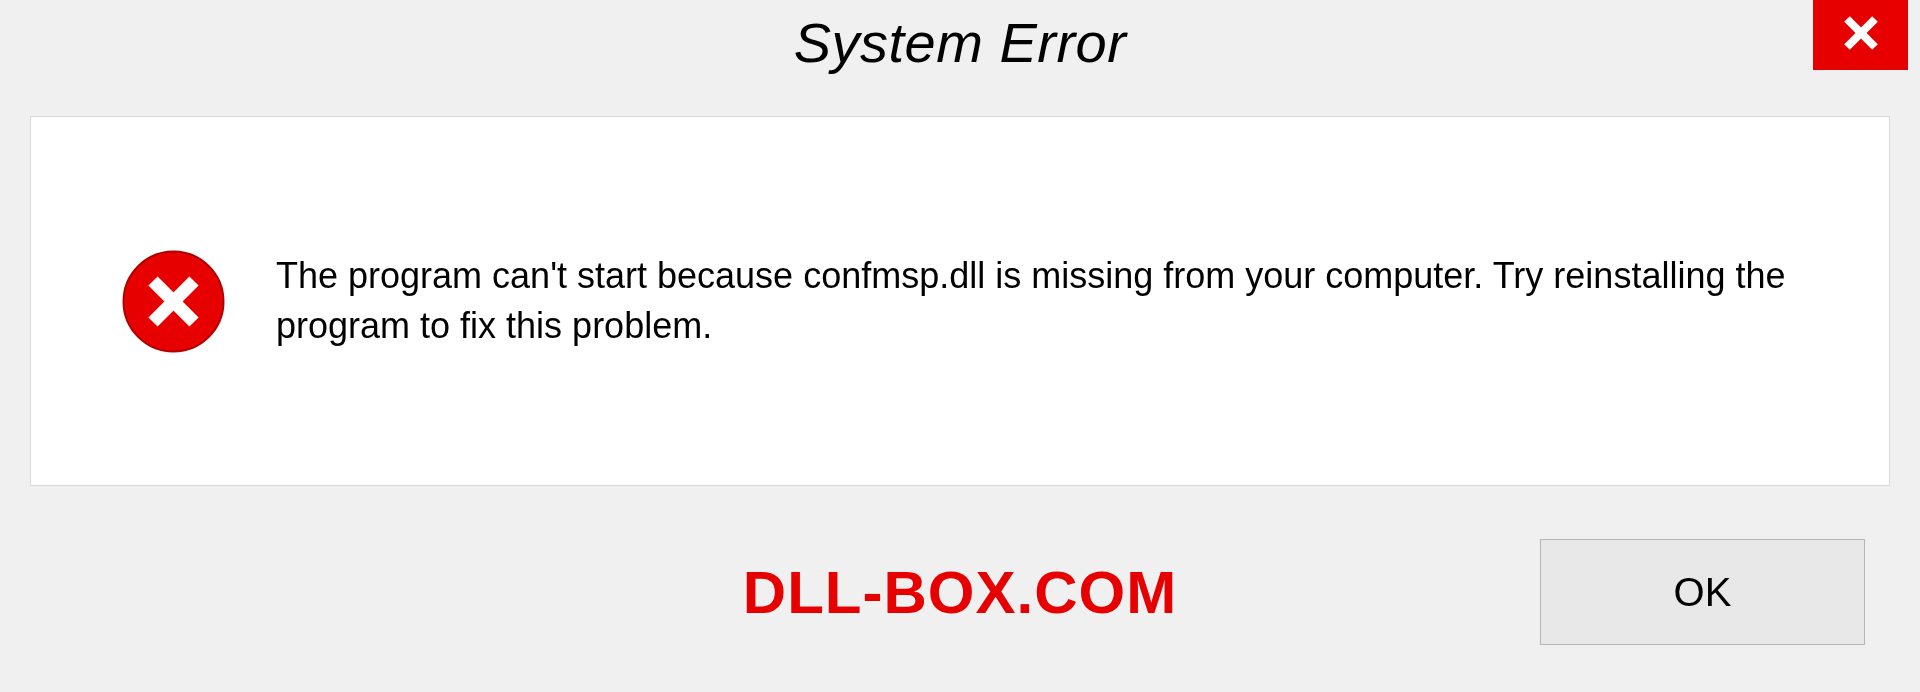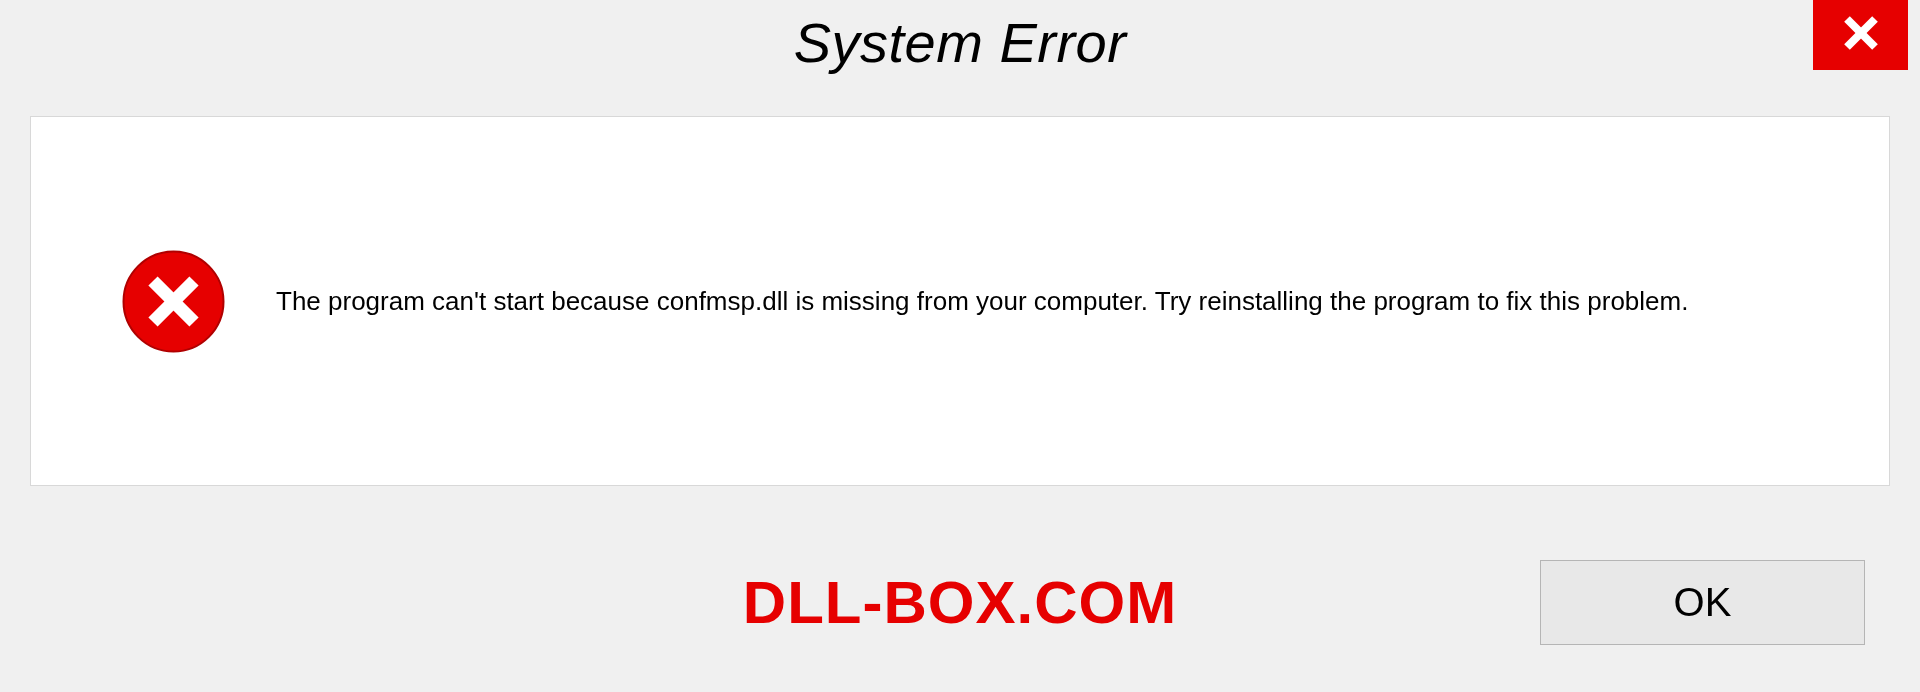--- a/index.html
+++ b/index.html
@@ -76,21 +76,21 @@
       margin-right: 50px;
     }
     
     .error-icon svg {
       width: 105px;
       height: 105px;
       display: block;
     }
     
     .message-text {
-      font-size: 26px;
+      font-size: 36px;
       line-height: 1.4;
       color: #000;
       font-weight: 400;
     }
     
     .bottom-bar {
       position: absolute;
       bottom: 47px;
       left: 0;
       right: 0;
@@ -106,21 +106,21 @@
       transform: translateX(-50%);
       font-size: 60px;
       font-weight: 800;
       color: #e60000;
       letter-spacing: 1px;
       white-space: nowrap;
     }
     
     .ok-button {
       width: 325px;
-      height: 85px;
+      height: 106px;
       background: #e8e8e8;
       border: 1px solid #b5b5b5;
       display: flex;
       align-items: center;
       justify-content: center;
       font-size: 40px;
       color: #000;
       cursor: pointer;
       font-family: inherit;
       margin-left: 8px;

